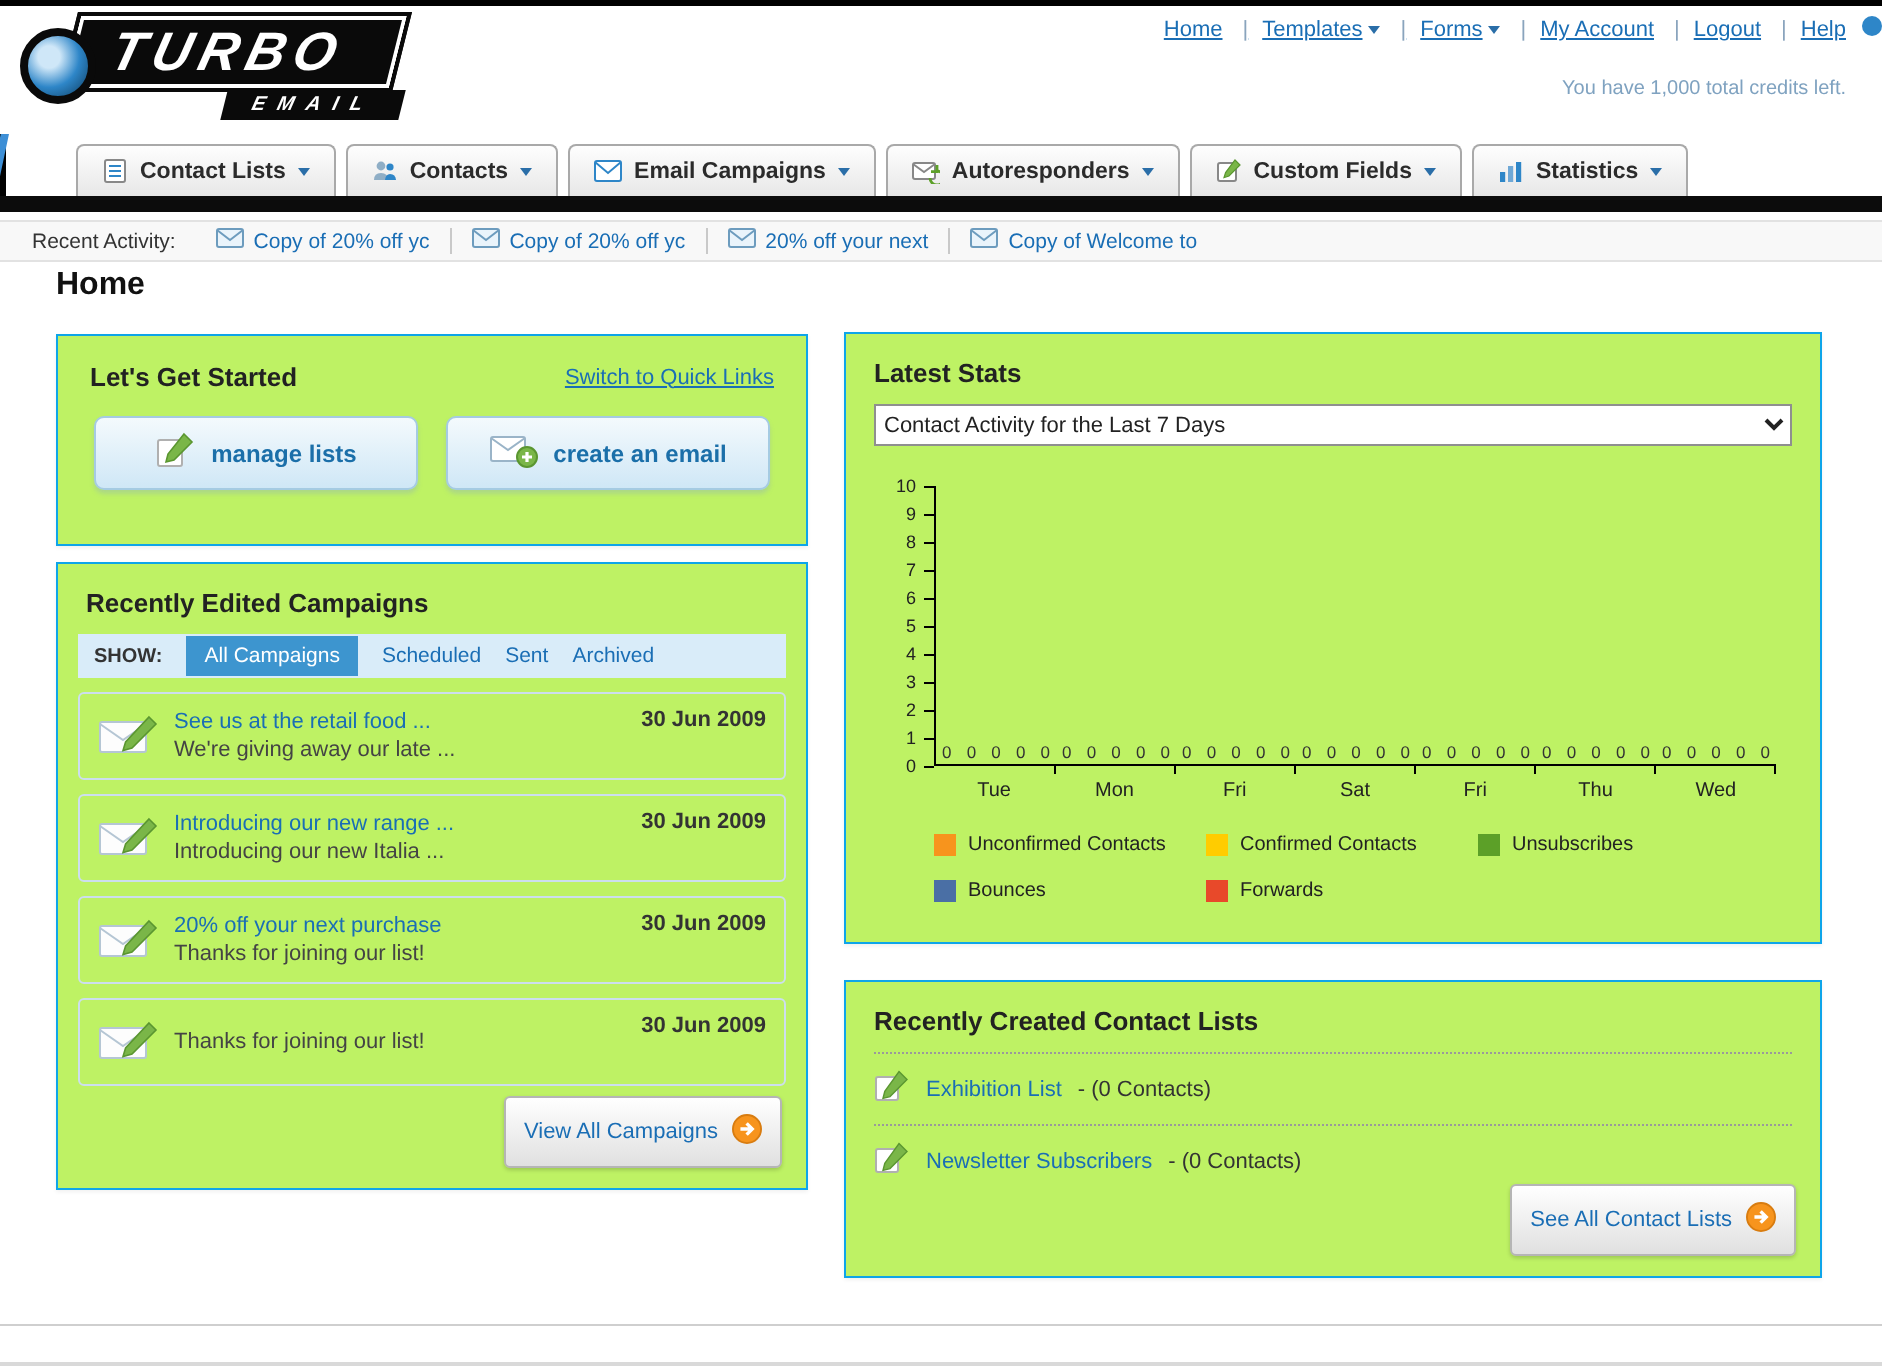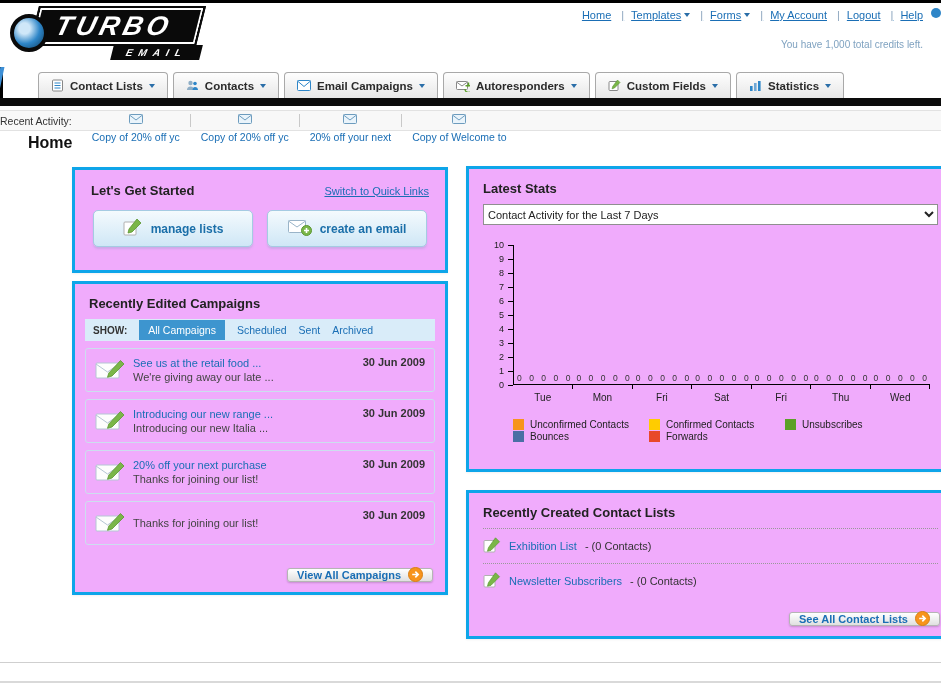--- a/index.html
+++ b/index.html
@@ -36,29 +36,29 @@
   .navtabs { position:absolute; top:69px; left:22px; display:flex; gap:5px; height:26px; z-index:3;padding-left:16px; }
   .tab { display:flex; align-items:center; gap:6px; padding:0 12px; cursor:pointer;
          background:linear-gradient(#fefefe,#e7e7e7); border:1px solid #a9a9a9; border-bottom:none;
          border-radius:4px 4px 0 0; font-size:11.5px; font-weight:bold; color:#2b2b2b; }
   .tab-icon svg { display:block; }
   .black-bar { position:absolute; top:95px; left:0; width:100%; height:8px; background:#0c0c0c; }
 
   
   .activity-bar { position:absolute; top:107px; left:0; width:100%; height:21px; background:#f8f8f8;
                   border-top:1px solid #e2e2e2; border-bottom:1px solid #e2e2e2;
-                  display:flex; align-items:center; font-size:10.5px; }
+                  display:flex; align-items:center; padding-left:16px; font-size:10.5px; }
   .act-label { color:#333; margin-right:10px; }
   .act-item { display:flex; align-items:center; gap:5px; color:#1a6eb5; padding:0 10px;
-              border-right:1px solid #c9c9c9; cursor:pointer; height:13px;flex-direction:column; }
+              border-right:1px solid #c9c9c9; cursor:pointer; height:13px; }
   .act-item:last-child { border-right:none; }
 
   
   .page-title { position:absolute; top:131px; left:28px; font-size:16px; font-weight:bold; color:#111; }
-  .panel { position:absolute; background:#f0abfc; border:3px solid #0ea5e9; box-shadow:0 1px 2px rgba(0,0,0,0.06);margin-left:44px; }
+  .panel { position:absolute; background:#bef264; border:1px solid #0ea5e9; box-shadow:0 1px 2px rgba(0,0,0,0.06); }
   .panel-title { font-size:13px; font-weight:bold; color:#222; }
 
   
   #panel-start { left:28px; top:164px; width:376px; height:106px; }
   .panel-head { display:flex; justify-content:space-between; align-items:center; padding:13px 16px 0; }
   .switch-link { font-size:11px; color:#1a6eb5; text-decoration:underline; cursor:pointer; }
   .gs-buttons { display:flex; gap:14px; padding:0 18px; margin-top:12px; }
   .blue-btn { flex:1; height:37px; display:flex; align-items:center; justify-content:center; gap:8px; cursor:pointer;
               background:linear-gradient(#f4fafd,#cfe7f6); border:1px solid #a5cbe2; border-radius:5px;
               font-size:12px; font-weight:bold; color:#1b6fa9; box-shadow:0 2px 2px rgba(140,170,195,.35); }
@@ -71,23 +71,23 @@
   .show-label { font-weight:bold; color:#333; font-size:10px; }
   .filter { color:#1a6eb5; cursor:pointer; }
   .filter.active { background:#3d95cf; color:#fff; padding:4px 9px; }
   .camp-row { margin:7px 10px; border:1px solid #ccdeee; border-radius:3px; height:44px;
               display:flex; align-items:center; padding:0 9px; gap:8px; cursor:pointer; }
   .camp-icon svg { display:block; }
   .camp-text { flex:1; line-height:14px; }
   .camp-title { font-size:11px; color:#1a6eb5; cursor:pointer; }
   .camp-sub { font-size:11px; color:#444; }
   .camp-date { font-size:11px; font-weight:bold; color:#333; align-self:flex-start; margin-top:7px; }
-  .pill-btn { position:absolute; right:12px; bottom:10px; height:14px; display:inline-flex; align-items:center;
+  .pill-btn { position:absolute; right:12px; bottom:10px; height:36px; display:inline-flex; align-items:center;
               gap:7px; padding:0 9px; cursor:pointer; background:linear-gradient(#ffffff,#e0e0e0);
-              border:1px solid #b5b5b5; border-radius:3px; font-size:11px; font-weight:bold; color:#1a6eb5;
+              border:1px solid #b5b5b5; border-radius:3px; font-size:11px; font-weight:normal; color:#1a6eb5;
               box-shadow:0 1px 2px rgba(0,0,0,.18); }
 
   
   #panel-stats { left:422px; top:163px; width:489px; height:306px; }
   #panel-stats .panel-title { padding:12px 14px 6px; }
   .stats-select { display:block; margin:2px 14px 0; width:calc(100% - 28px); height:21px;
                   font-size:11px; color:#222; border:1px solid #8f8f8f; background:#fff;
                   font-family:"Liberation Sans", sans-serif; }
   .chart-wrap { margin:20px 22px 0 14px; }
   .chart-grid { display:flex; }
@@ -95,21 +95,21 @@
   .ylab { position:absolute; right:9px; font-size:9px; color:#222; line-height:9px; }
   .ytickmark { position:absolute; right:0; width:5px; height:1px; background:#000; }
   .plot { flex:1; height:140px; border-left:1px solid #000; border-bottom:1px solid #000;
           display:flex; position:relative; }
   .day-group { flex:1; position:relative; }
   .zeros { position:absolute; bottom:1px; left:3px; right:3px; display:flex; justify-content:space-between;
            font-size:8.5px; color:#333; }
   .xtickmark { position:absolute; right:0; bottom:-5px; width:1px; height:4px; background:#000; }
   .day-row { display:flex; margin-left:30px; margin-top:7px; }
   .day-label { flex:1; text-align:center; font-size:10px; color:#222; }
-  .legend { margin:16px 0 0 44px; width:410px; display:flex; flex-wrap:wrap; row-gap:1px; }
+  .legend { margin:16px 0 0 44px; width:410px; display:flex; flex-wrap:wrap; row-gap:12px; }
   .lg-item { width:136px; display:flex; align-items:center; gap:6px; font-size:10px; color:#222; }
   .lg-swatch { width:11px; height:11px; flex:0 0 auto; }
 
   
   #panel-lists { left:422px; top:487px; width:489px; height:149px; }
   #panel-lists .panel-title { padding:12px 14px 8px; }
   .dotted { border-top:1px dotted #9a9a9a; margin:0 14px; }
   .list-row { display:flex; align-items:center; gap:8px; padding:8px 14px; font-size:11px; }
   .list-name { color:#1a6eb5; cursor:pointer; }
   .list-detail { color:#333; }

